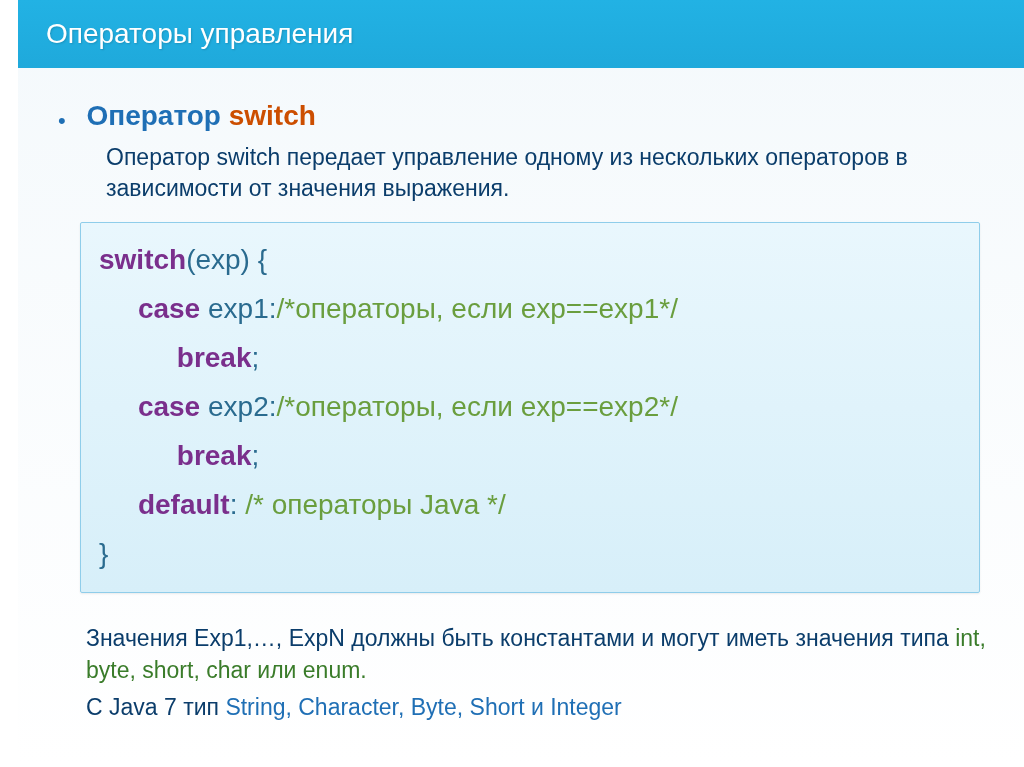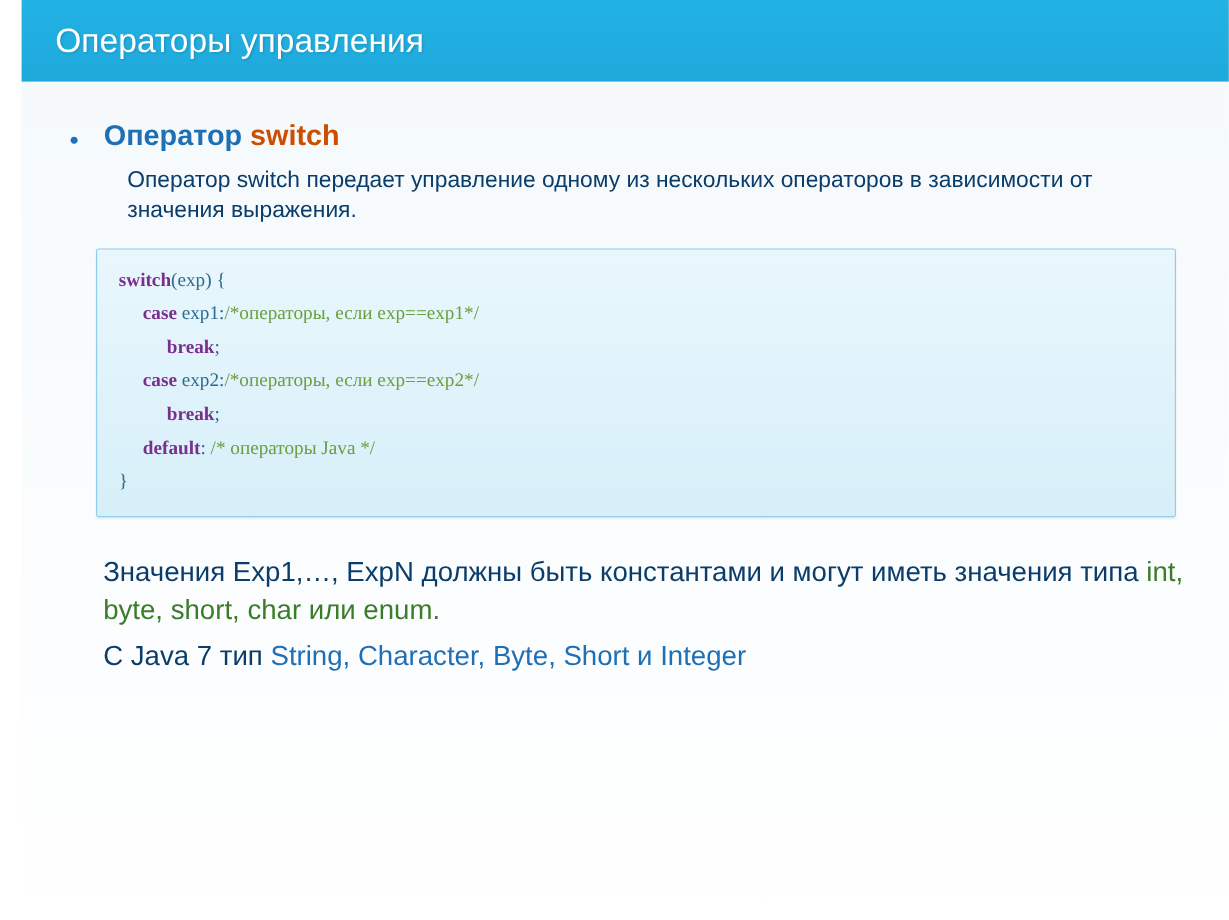--- a/index.html
+++ b/index.html
@@ -40,40 +40,40 @@
     content: "•";
     color: #1f6fb5;
     font-size: 22px;
     display: inline-block;
     width: 24px;
     margin-left: -24px;
     vertical-align: middle;
   }
   .op-title {
     color: #1f6fb5;
-    font-size: 24px;
+    font-size: 28px;
     font-weight: bold;
     display: inline;
   }
   .op-switch { color: #cc4e00; }
   .op-desc {
     margin-top: 8px;
     padding-left: 24px;
-    font-size: 19px;
+    font-size: 23px;
     line-height: 1.35;
     color: #0b3d6b;
   }
   .codebox {
     margin: 18px 14px 0 14px;
     background: linear-gradient(to bottom, #e9f7fd, #d7eff9);
     border: 1px solid #8fcdea;
     border-radius: 2px;
     padding: 12px 18px 14px 18px;
-    font-family: Liberation Serif, serif;
-    font-size: 16px;
+    font-family: Liberation Sans, sans-serif;
+    font-size: 28px;
     line-height: 1.75;
     color: #2a6b8f;
     box-shadow: 0 1px 2px rgba(0,0,0,0.08);
     white-space: pre;
   }
   .kw { color: #7a2f8c; font-weight: bold; }
   .punct { color: #2a6b8f; }
   .cmt { color: #6a9e3e; }
   .bottom-notes {
     padding: 30px 48px 0 68px;

